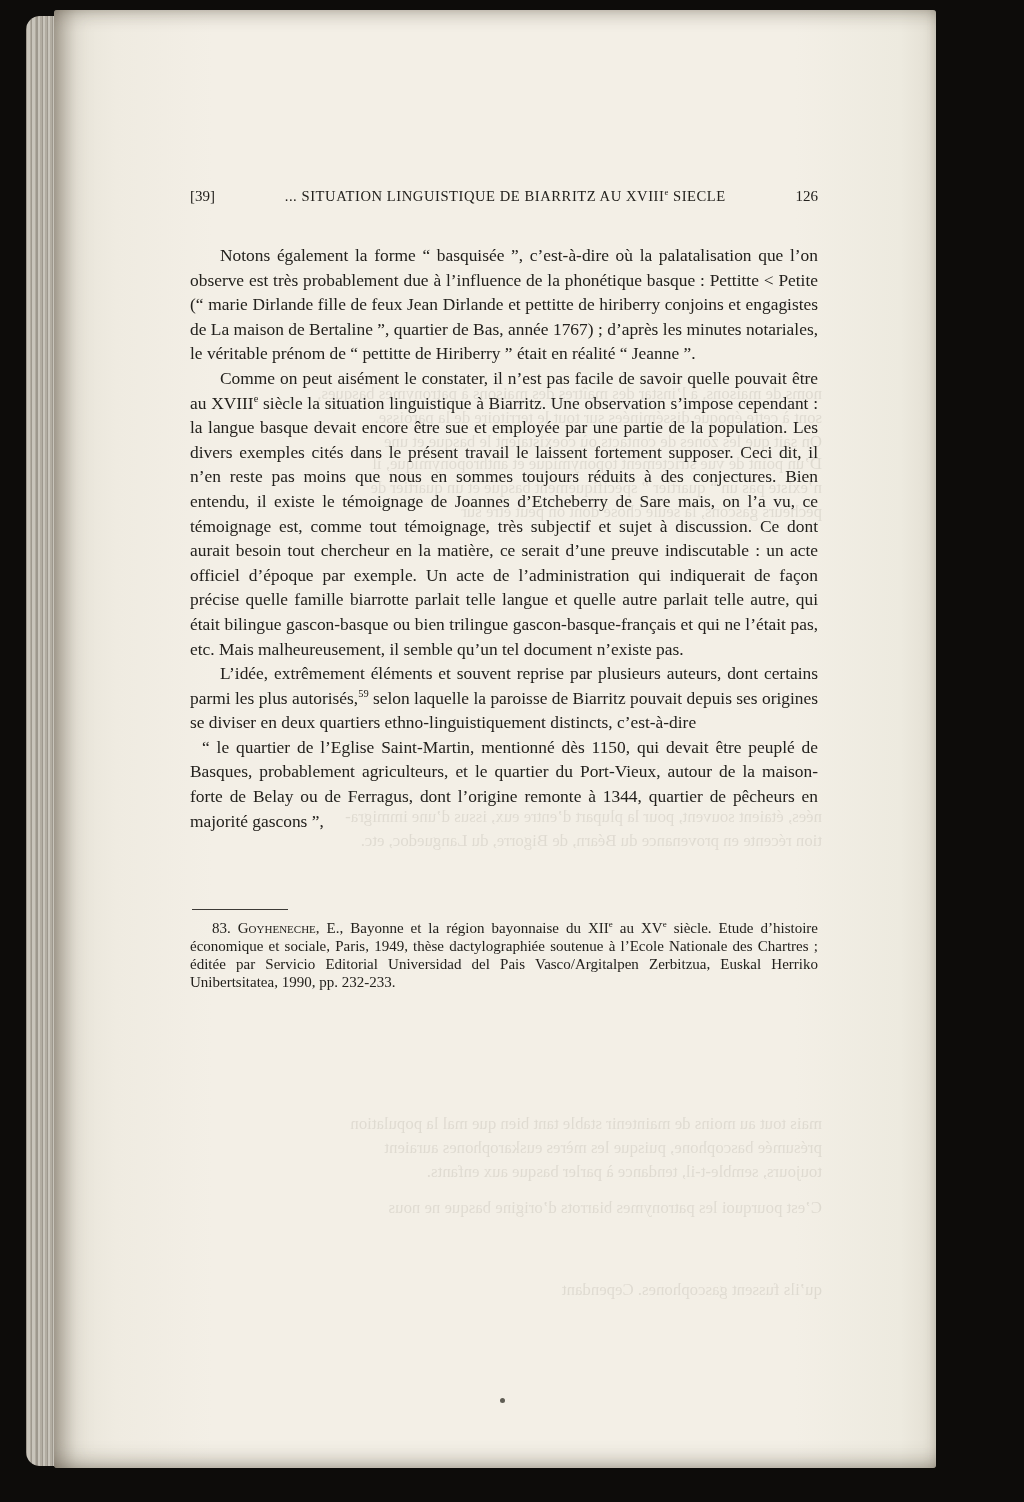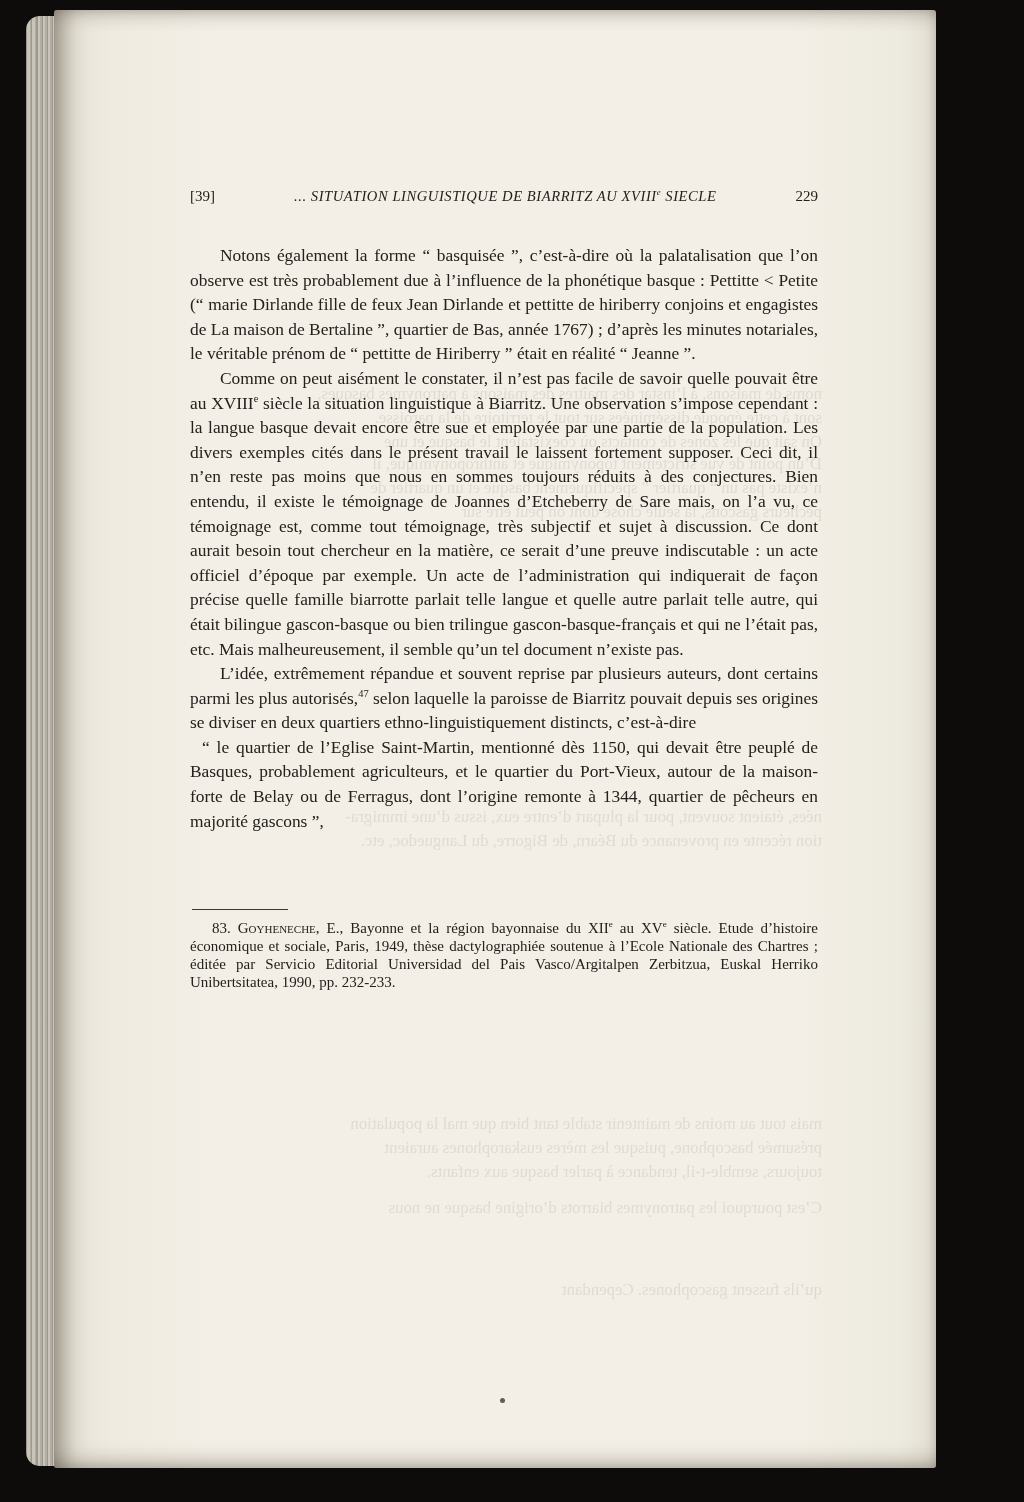--- a/index.html
+++ b/index.html
@@ -20,21 +20,21 @@
     border-radius:3px;
     box-shadow:
       inset 20px 0 30px -16px rgba(70,60,45,.55),
       inset -8px 0 14px -10px rgba(90,80,65,.35),
       inset 0 16px 20px -16px rgba(80,70,55,.40),
       inset 0 -18px 22px -16px rgba(80,70,55,.45);
   }
   .content{position:absolute;left:136px;top:178px;width:628px;z-index:2;color:var(--ink,#23211d);}
   .header{display:flex;justify-content:space-between;align-items:baseline;margin-bottom:38px;}
   .h-marker{font-size:15px;}
-  .h-title{font-size:14.6px;letter-spacing:.55px;font-style:italic;}
+  .h-title{font-size:14.6px;letter-spacing:.55px;}
   .h-num{font-size:15px;}
   .par{font-size:17.4px;line-height:24.6px;text-align:justify;text-indent:30px;margin:0;}
   .quote-par{text-indent:12px;}
   .cont-par{text-indent:16px;}
   .heading{font-size:21px;font-weight:700;margin:34px 0 22px 2px;letter-spacing:.2px;}
   .footnote-block{margin-top:76px;}
   .fn-rule{width:96px;border-top:1.4px solid #3c3a36;margin:0 0 10px 2px;}
   .footnote{font-size:15px;line-height:17.8px;text-align:justify;text-indent:22px;margin:0;}
   .sup{font-size:60%;vertical-align:super;line-height:0;}
   .it{}
@@ -79,28 +79,28 @@
       </div>
     <div class="ghost" style="top:1268px">
         <div>qu’ils fussent gascophones. Cependant</div>
       </div>
 
     <div class="content">
 
       <div class="header">
         <span class="h-marker">[39]</span>
         <span class="h-title"><span>... SITUATION LINGUISTIQUE DE BIARRITZ AU XVIII</span><span class="sup">e</span><span> SIECLE</span></span>
-        <span class="h-num">229</span>
+        <span class="h-num">126</span>
       </div>
 
       <p class="par"><span>Notons également la forme “ basquisée ”, c’est-à-dire où la palatalisation que l’on observe est très probablement due à l’influence de la phonétique basque : </span><span class="it">Pettitte</span><span> &lt; Petite (“ marie Dirlande fille de feux Jean Dirlande et pettitte de hiriberry conjoins et engagistes de La maison de Bertaline ”, quartier de Bas, année 1767) ; d’après les minutes notariales, le véritable prénom de “ pettitte de Hiriberry ” était en réalité “ Jeanne ”.</span></p>
 
 
       <p class="par"><span>Comme on peut aisément le constater, il n’est pas facile de savoir quelle pouvait être au XVIII</span><span class="sup">e</span><span> siècle la situation linguistique à Biarritz. Une observation s’impose cependant : la langue basque devait encore être sue et employée par une partie de la population. Les divers exemples cités dans le présent travail le laissent fortement supposer. Ceci dit, il n’en reste pas moins que nous en sommes toujours réduits à des conjectures. Bien entendu, il existe le témoignage de Joannes d’Etcheberry de Sare mais, on l’a vu, ce témoignage est, comme tout témoignage, très subjectif et sujet à discussion. Ce dont aurait besoin tout chercheur en la matière, ce serait d’une preuve indiscutable : un acte officiel d’époque par exemple. Un acte de l’administration qui indiquerait de façon précise quelle famille biarrotte parlait telle langue et quelle autre parlait telle autre, qui était bilingue gascon-basque ou bien trilingue gascon-basque-français et qui ne l’était pas, etc. Mais malheureusement, il semble qu’un tel document n’existe pas.</span></p>
-      <p class="par"><span>L’idée, extrêmement répandue et souvent reprise par plusieurs auteurs, dont certains parmi les plus autorisés,</span><span class="sup">47</span><span> selon laquelle la paroisse de Biarritz pouvait depuis ses origines se diviser en deux quartiers ethno-linguistiquement distincts, c’est-à-dire</span></p>
+      <p class="par"><span>L’idée, extrêmement éléments et souvent reprise par plusieurs auteurs, dont certains parmi les plus autorisés,</span><span class="sup">59</span><span> selon laquelle la paroisse de Biarritz pouvait depuis ses origines se diviser en deux quartiers ethno-linguistiquement distincts, c’est-à-dire</span></p>
       <p class="par quote-par"><span>“ le quartier de l’Eglise Saint-Martin, mentionné dès 1150, qui devait être peuplé de Basques, probablement agriculteurs, et le quartier du Port-Vieux, autour de la maison-forte de Belay ou de Ferragus, dont l’origine remonte à 1344, quartier de pêcheurs en majorité gascons ”,</span></p>
 
       <div class="footnote-block">
         <div class="fn-rule"></div>
         <p class="footnote"><span>83. </span><span class="sc">Goyheneche</span><span>, E., </span><span class="it">Bayonne et la région bayonnaise du XII</span><span class="it sup">e</span><span class="it"> au XV</span><span class="it sup">e</span><span class="it"> siècle.</span><span> Etude d’histoire économique et sociale, Paris, 1949, thèse dactylographiée soutenue à l’Ecole Nationale des Chartres ; éditée par </span><span class="it">Servicio Editorial Universidad del Pais Vasco/Argitalpen Zerbitzua, Euskal Herriko Unibertsitatea,</span><span> 1990, pp. 232-233.</span></p>
       </div>
 
     </div>
 
     <div class="speck"></div>

